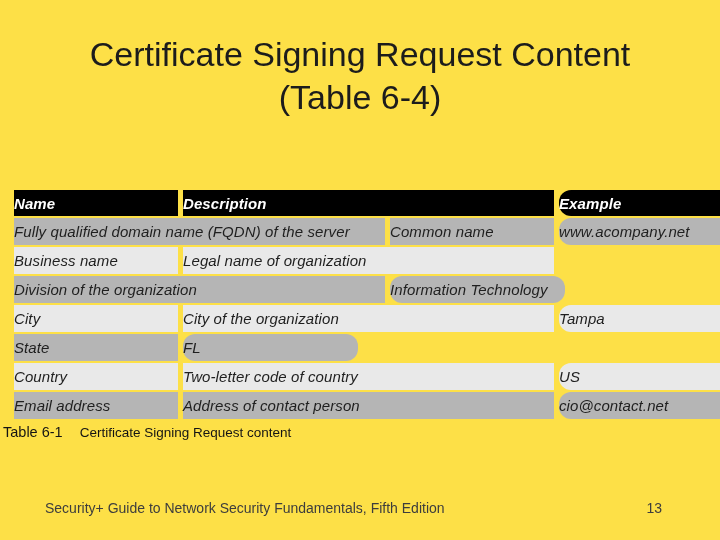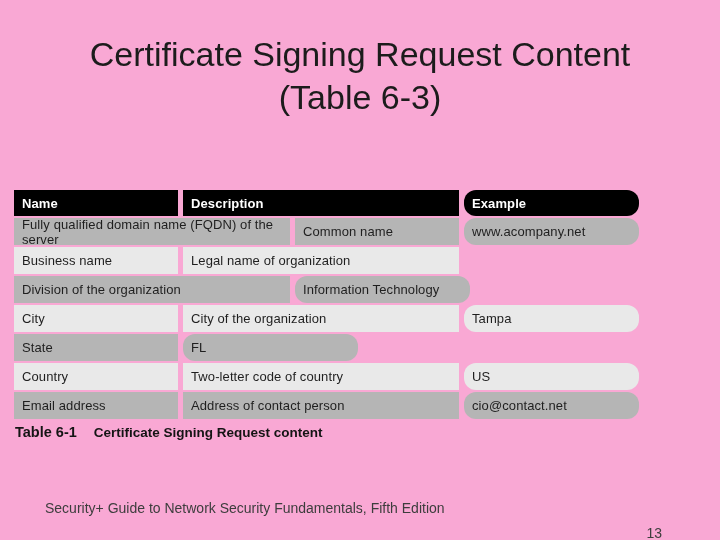--- a/index.html
+++ b/index.html
@@ -5,21 +5,21 @@
   html, body {
     margin: 0;
     padding: 0;
     background: #ffffff;
     font-family: "Liberation Sans", sans-serif;
   }
   .slide {
     position: relative;
     width: 720px;
     height: 540px;
-    background: #f9a8d4;
+    background: #fde047;
     overflow: hidden;
   }
   .title {
     position: absolute;
     top: 33px;
     left: 0;
     width: 720px;
     text-align: center;
     font-size: 34px;
     line-height: 43px;
@@ -34,42 +34,42 @@
     gap: 2px;
   }
   .trow {
     display: flex;
     gap: 5px;
   }
   .cell {
     box-sizing: border-box;
     display: flex;
     align-items: center;
-    padding-left: 8px;
-    font-size: 13px;
+    font-size: 15px;
     color: #1f1f1f;
     letter-spacing: 0.1px;
+    font-style: italic;
   }
   .c1 { width: 164px; }
-  .c2 { width: 276px; }
+  .c2 { width: 371px; }
   .c3 { width: 175px; border-radius: 12px; }
   .header-row .cell {
     background: #000000;
     color: #ffffff;
     font-weight: bold;
     height: 26px;
   }
   .drow .cell { height: 27px; }
   .row-dark .cell { background: #b5b5b5; }
   .row-light .cell { background: #e9e9e9; }
   .caption {
     position: absolute;
-    left: 15px;
+    left: 3px;
     top: 424px;
-    font-weight: bold;
+    font-weight: normal;
     color: #141414;
     font-size: 13.5px;
     text-align: center;
   }
   .cap-label {
     font-size: 14.5px;
     margin-right: 17px;
   }
   .footer {
     position: absolute;
@@ -83,31 +83,30 @@
   .footer-text {
     position: absolute;
     left: 45px;
     top: 0;
     text-align: right;
   }
   .page-number {
     position: absolute;
     right: 58px;
     top: 0;
-    margin-top: 25px;
   }
 </style>
 </head>
 <body>
 
 <div class="slide">
 
   <div class="title">
     <div>Certificate Signing Request Content</div>
-    <div>(Table 6-3)</div>
+    <div>(Table 6-4)</div>
   </div>
 
   <div class="csr-table">
     <div class="trow header-row">
       <div class="cell c1">Name</div>
       <div class="cell c2">Description</div>
       <div class="cell c3">Example</div>
     </div>
 
     <div class="trow drow row-dark">

